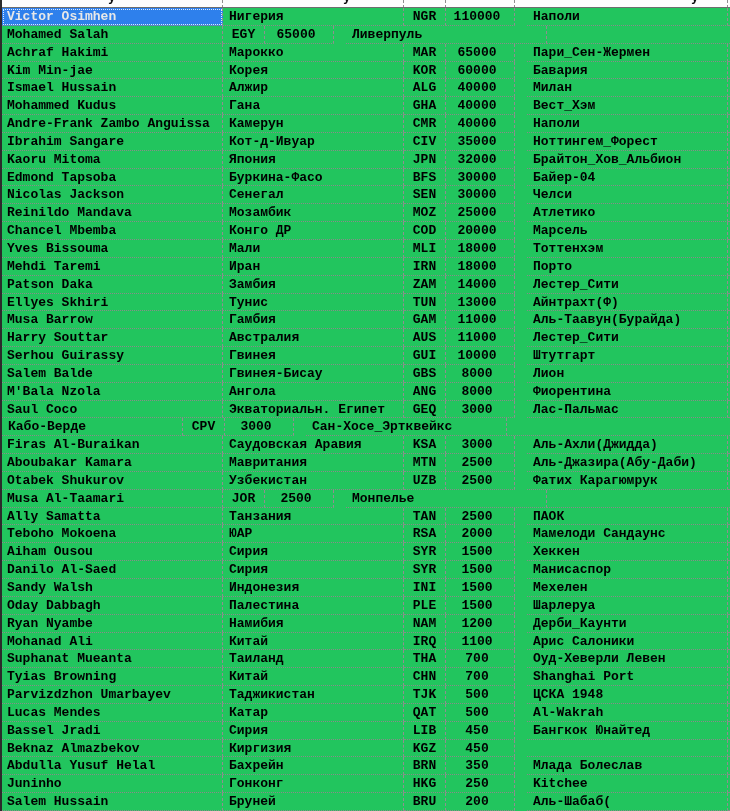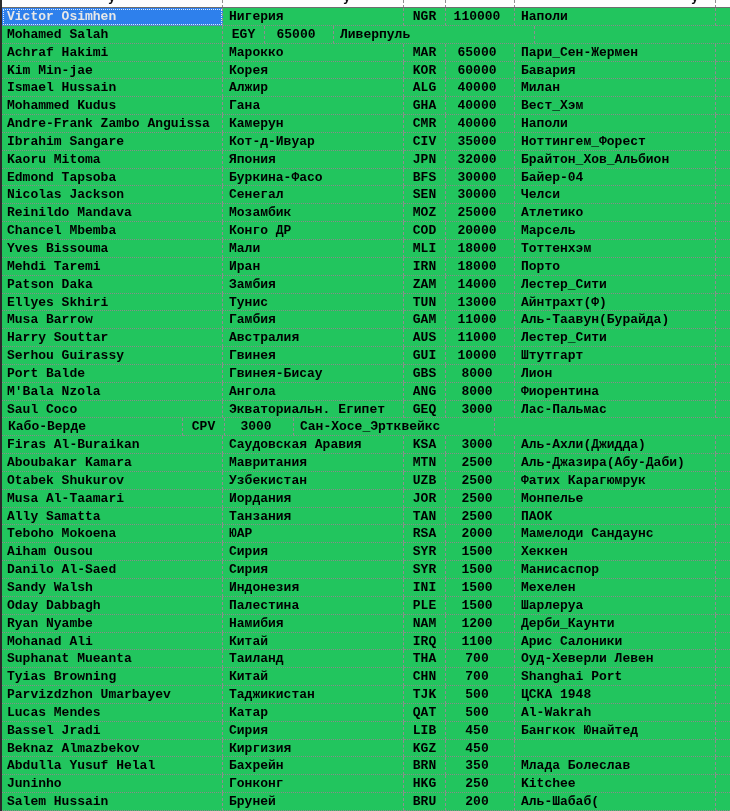--- a/index.html
+++ b/index.html
@@ -25,21 +25,21 @@
   .row { display:flex; height:17.85px; box-sizing:border-box; }
   .cell {
     box-sizing:border-box; height:17.85px; line-height:17.4px;
     border-right:1px dashed #8f8f8f; border-bottom:1px dotted #8a8a8a;
     white-space:pre; overflow:hidden;
   }
   .c-name    { width:221px; padding-left:5px; }
   .c-country { width:181px; padding-left:6px; }
   .c-code    { width:42px;  text-align:center; }
   .c-value   { width:69px;  text-align:center; padding-right:6px; }
-  .c-club    { width:201px; padding-left:6px; }
+  .c-club    { width:201px; padding-left:6px;margin-left:12px; }
   .c-end     { flex:1; border-right:none; }
 
   .cell.selected {
     background:var(--sel-bg,#2e80ec); color:var(--sel-tx,#e8e8e8);
     outline:1px dotted rgba(255,255,255,.85); outline-offset:-2px;
   }
 </style>
 </head>
 <body>
 
@@ -209,21 +209,21 @@
       </div>
       <div class="row">
         <div class="cell c-name">Serhou Guirassy</div>
         <div class="cell c-country">Гвинея</div>
         <div class="cell c-code">GUI</div>
         <div class="cell c-value">10000</div>
         <div class="cell c-club">Штутгарт</div>
         <div class="cell c-end"></div>
       </div>
       <div class="row">
-        <div class="cell c-name">Port Balde</div>
+        <div class="cell c-name">Salem Balde</div>
         <div class="cell c-country">Гвинея-Бисау</div>
         <div class="cell c-code">GBS</div>
         <div class="cell c-value">8000</div>
         <div class="cell c-club">Лион</div>
         <div class="cell c-end"></div>
       </div>
       <div class="row">
         <div class="cell c-name">M'Bala Nzola</div>
         <div class="cell c-country">Ангола</div>
         <div class="cell c-code">ANG</div>
@@ -265,21 +265,20 @@
       <div class="row">
         <div class="cell c-name">Otabek Shukurov</div>
         <div class="cell c-country">Узбекистан</div>
         <div class="cell c-code">UZB</div>
         <div class="cell c-value">2500</div>
         <div class="cell c-club">Фатих Карагюмрук</div>
         <div class="cell c-end"></div>
       </div>
       <div class="row">
         <div class="cell c-name">Musa Al-Taamari</div>
-        <div class="cell c-country">Иордания</div>
         <div class="cell c-code">JOR</div>
         <div class="cell c-value">2500</div>
         <div class="cell c-club">Монпелье</div>
         <div class="cell c-end"></div>
       </div>
       <div class="row">
         <div class="cell c-name">Ally Samatta</div>
         <div class="cell c-country">Танзания</div>
         <div class="cell c-code">TAN</div>
         <div class="cell c-value">2500</div>

